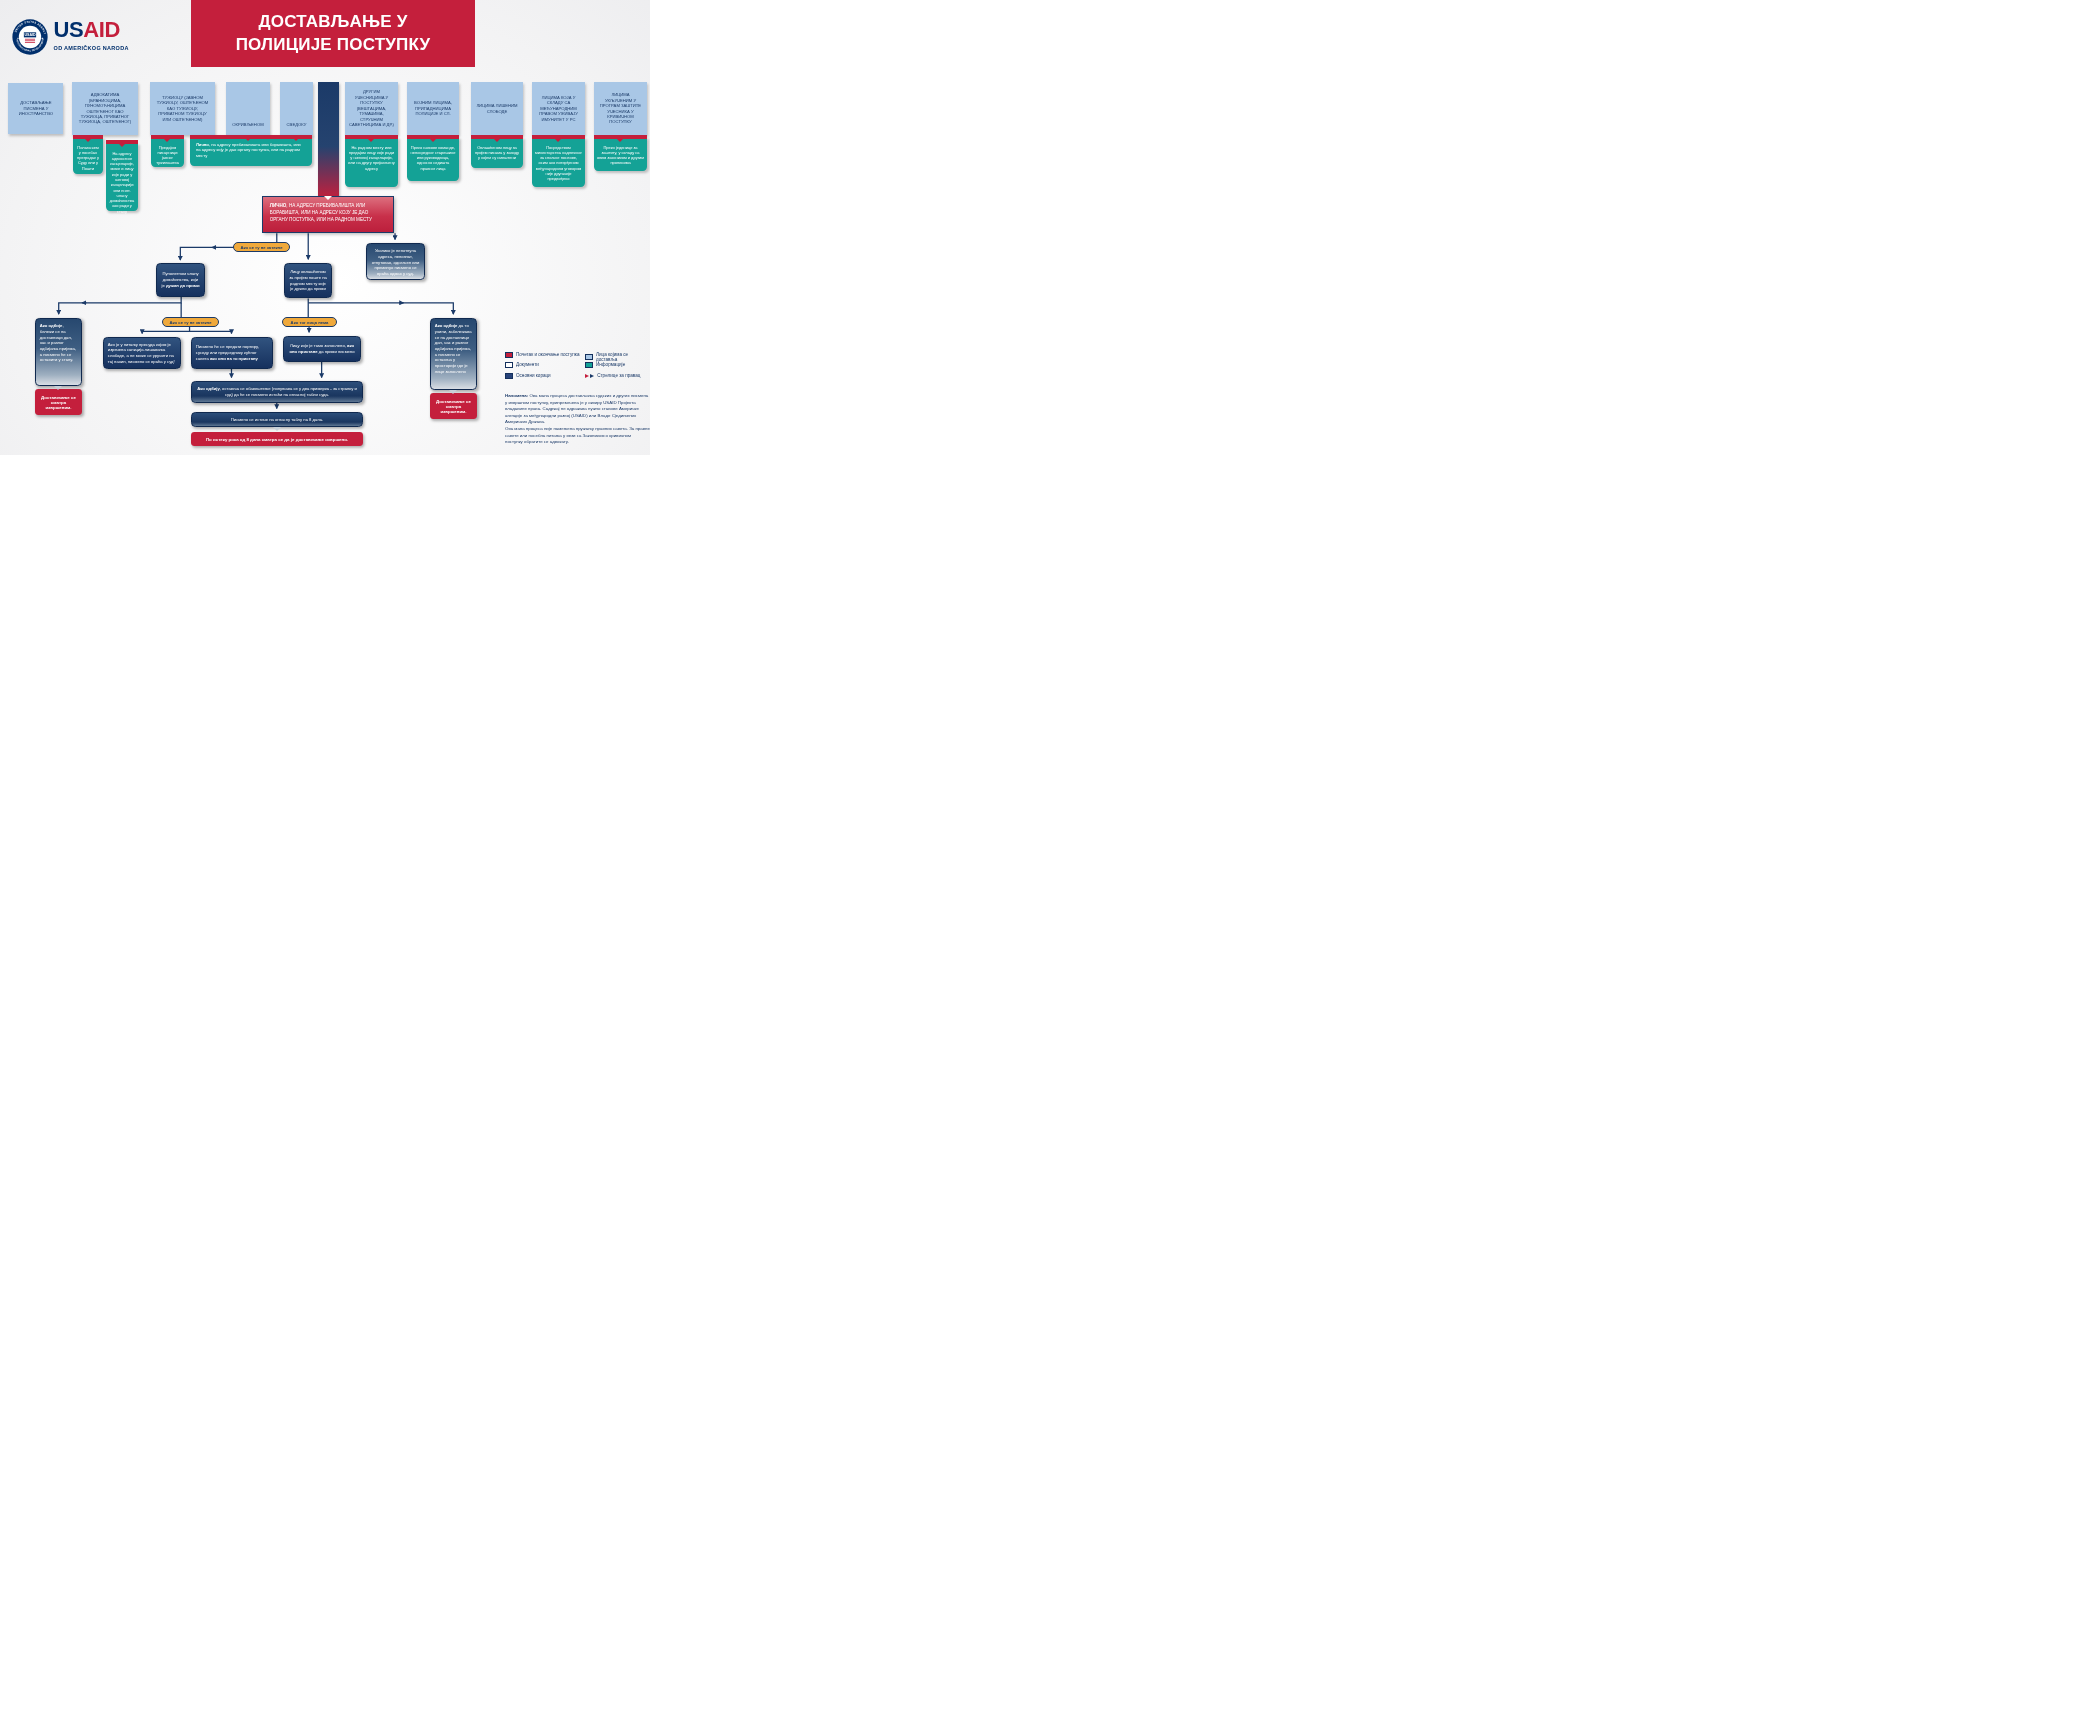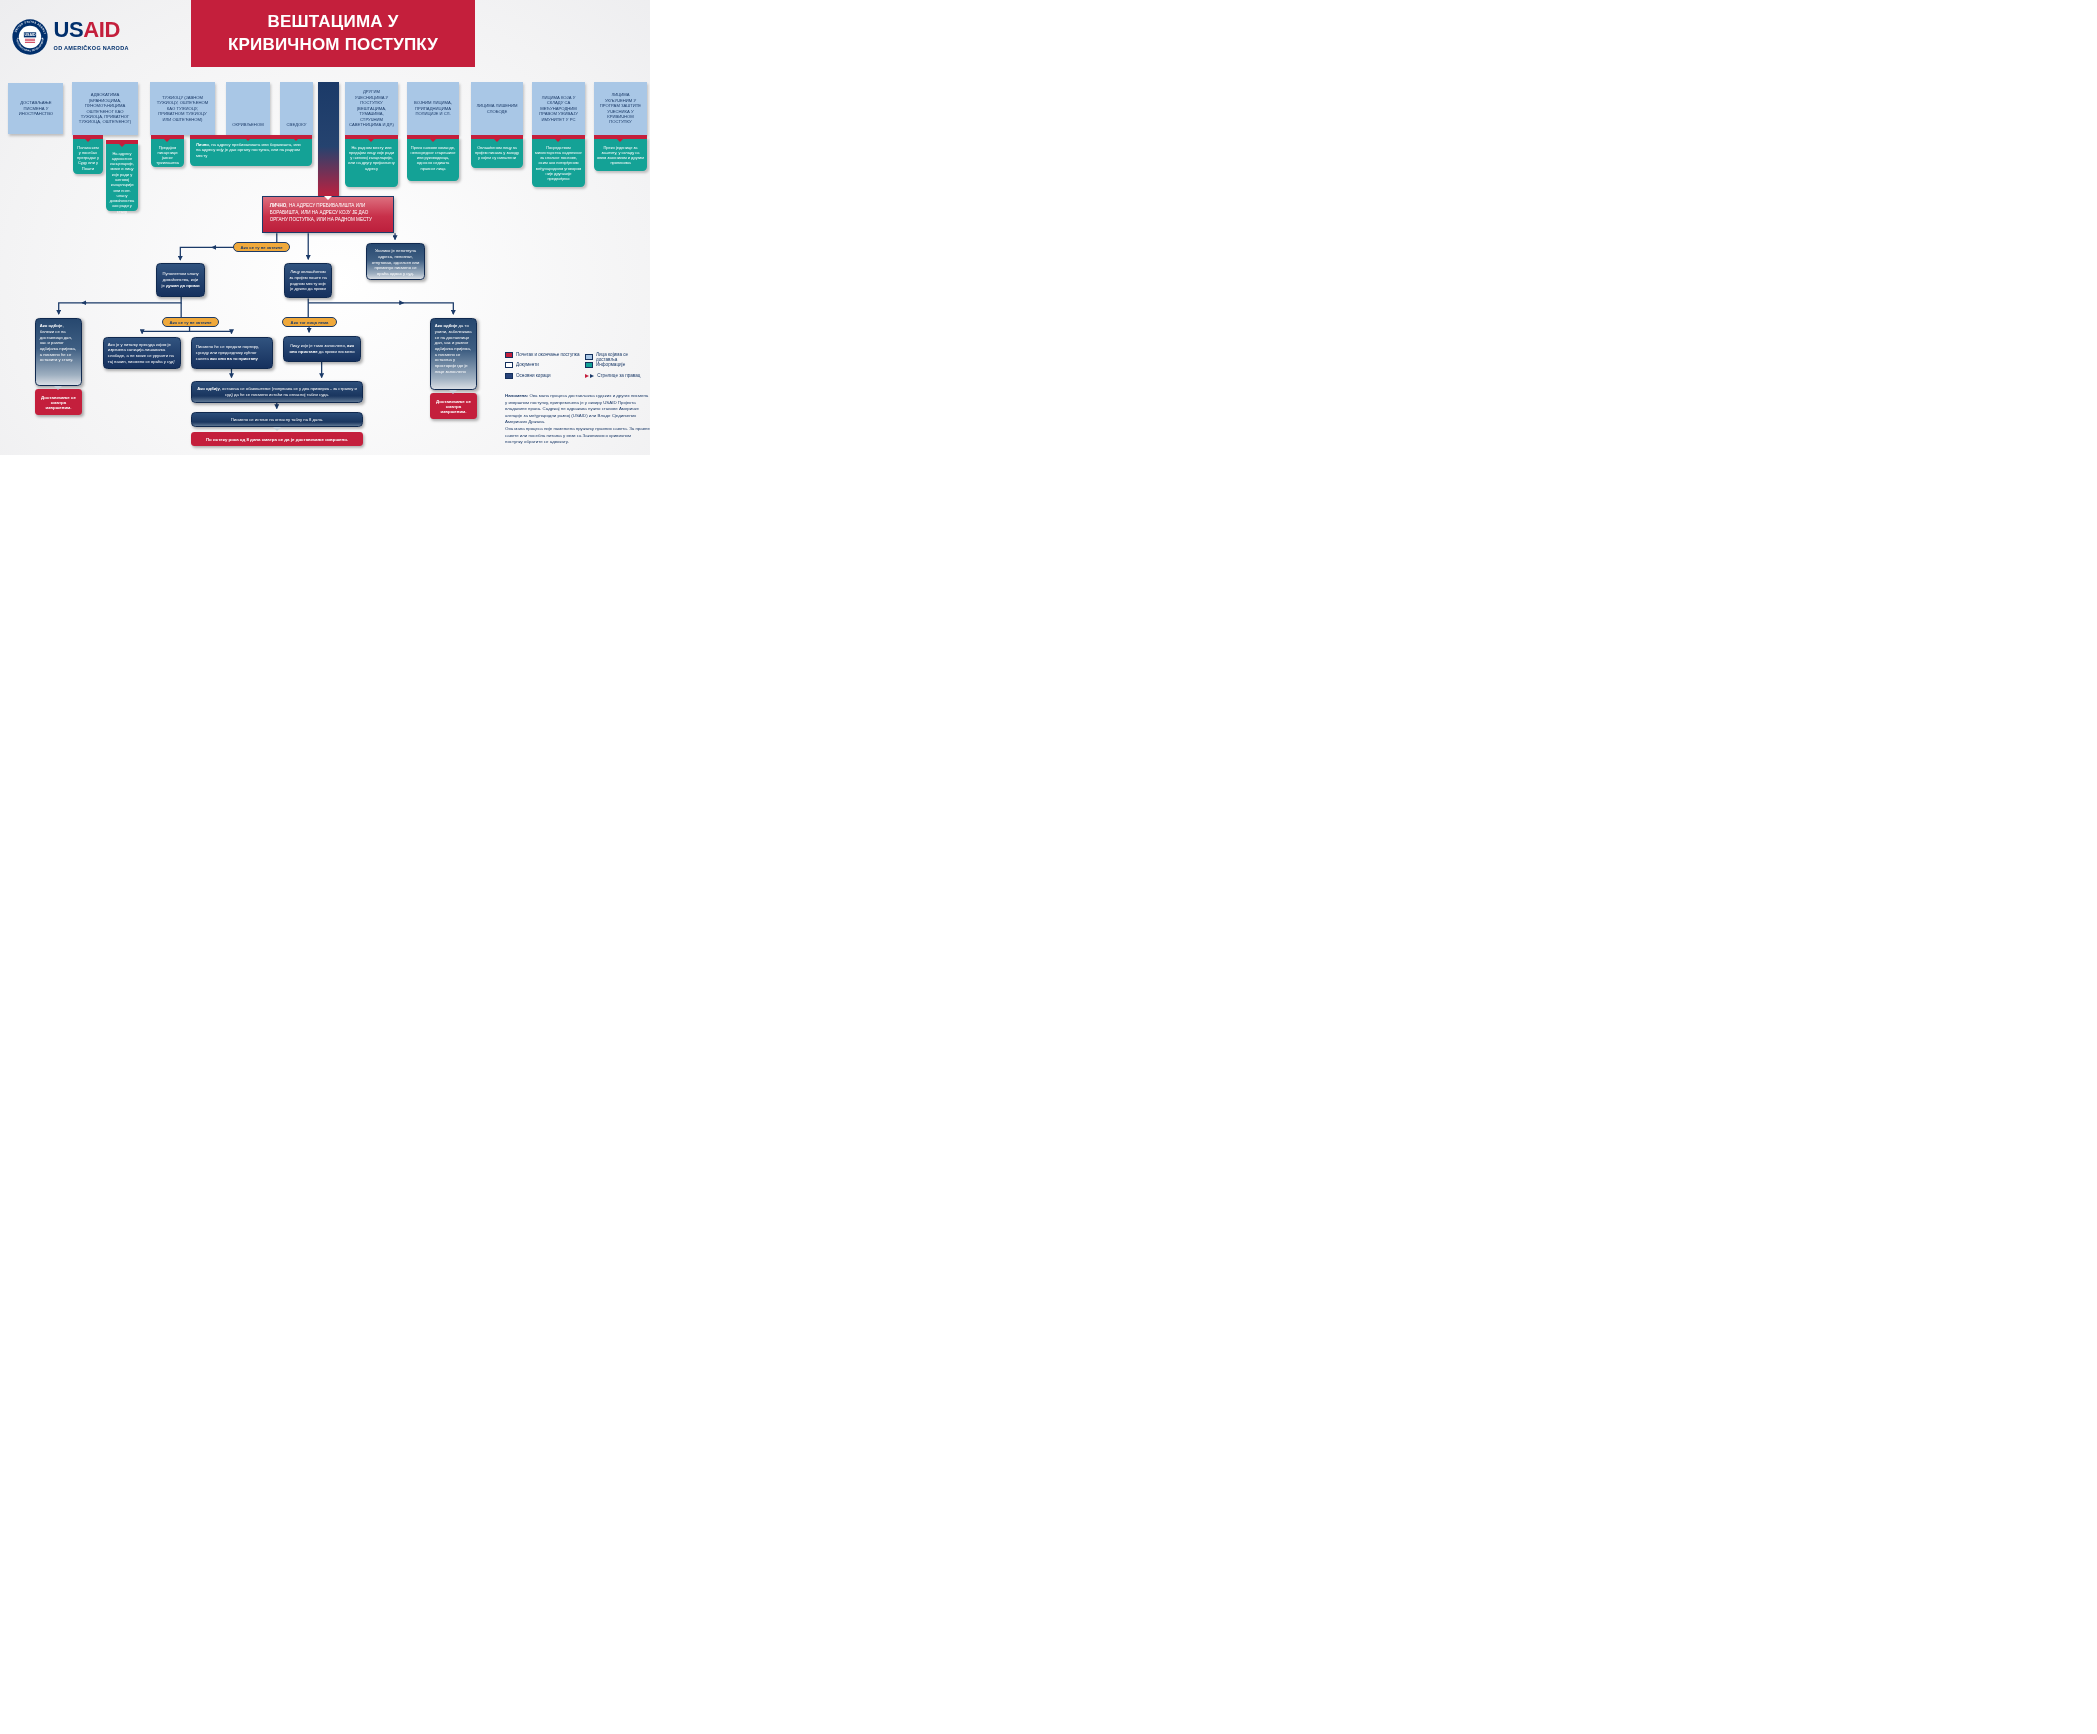--- a/index.html
+++ b/index.html
@@ -94,22 +94,22 @@
       <path d="M952 722 H962" marker-end="url(#ah)"></path>
       <path d="M737 779 V792" marker-end="url(#ah)"></path>
       <path d="M552 879 V900" marker-end="url(#ah)"></path>
       <path d="M767 862 V900" marker-end="url(#ah)"></path>
       <path d="M660 960 V974" marker-end="url(#ah)"></path>
     </g>
   </svg>
 
   <div class="banner">
     <div class="title">
-      <span>ВЕШТАЦИМА У</span><br>
-      <span>КРИВИЧНОМ ПОСТУПКУ</span>
+      <span>ДОСТАВЉАЊЕ У</span><br>
+      <span>ПОЛИЦИЈЕ ПОСТУПКУ</span>
     </div>
   </div>
 
   <div class="logo">
     <svg viewBox="0 0 100 100" width="36" height="36">
       <circle cx="50" cy="50" r="49" fill="#002F6C"></circle>
       <circle cx="50" cy="50" r="31" fill="#FFFFFF"></circle>
       <defs>
         <path id="arcTop" d="M50,50 m-40,0 a40,40 0 1,1 80,0" fill="none"></path>
         <path id="arcBot" d="M12,52 a38,38 0 0,0 76,0" fill="none"></path>

